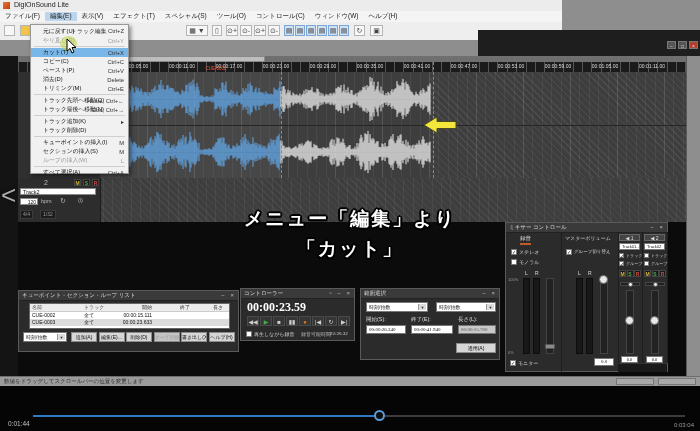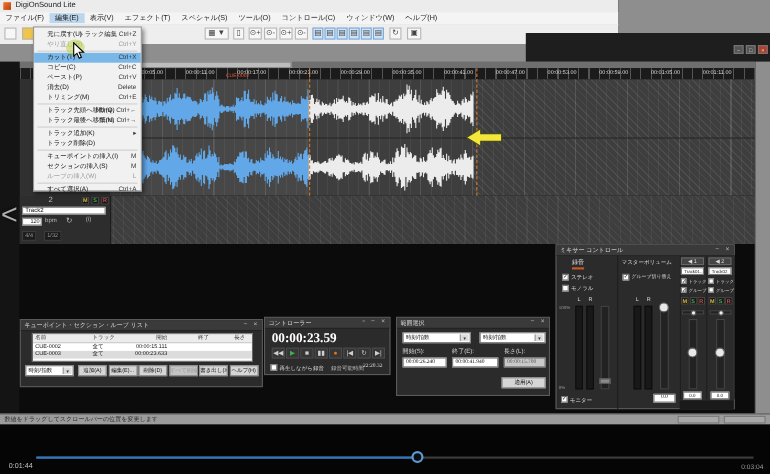--- a/index.html
+++ b/index.html
@@ -432,20 +432,22 @@
   <svg class="abs" style="left:66px;top:38px;width:12px;height:16px;z-index:56" viewBox="0 0 12 16">
     <polygon points="1,1 1,13 4,10.5 6,15 8,14 6,9.5 10,9.5" fill="#fff" stroke="#000" stroke-width="1"></polygon>
   </svg>
 
   <div class="abs darkband">
 
     <div class="winctl" style="right:24px">−</div>
     <div class="winctl" style="right:13px">□</div>
     <div class="winctl" style="right:2px;background:#b0402e">×</div>
   </div>
+  <div class="abs caption" style="top:206px">メニュー「編集」より</div>
+  <div class="abs caption" style="top:236px">「カット」</div>
   <div class="abs chevron">&lt;</div>
 
   <div class="abs statusbar">
     <div class="statustext">数値をドラッグしてスクロールバーの位置を変更します</div>
     <div class="statusseg" style="right:46px;width:38px"></div>
     <div class="statusseg" style="right:4px;width:38px"></div>
   </div>
 
   <div class="abs chrome">
     <div class="prog-track">

